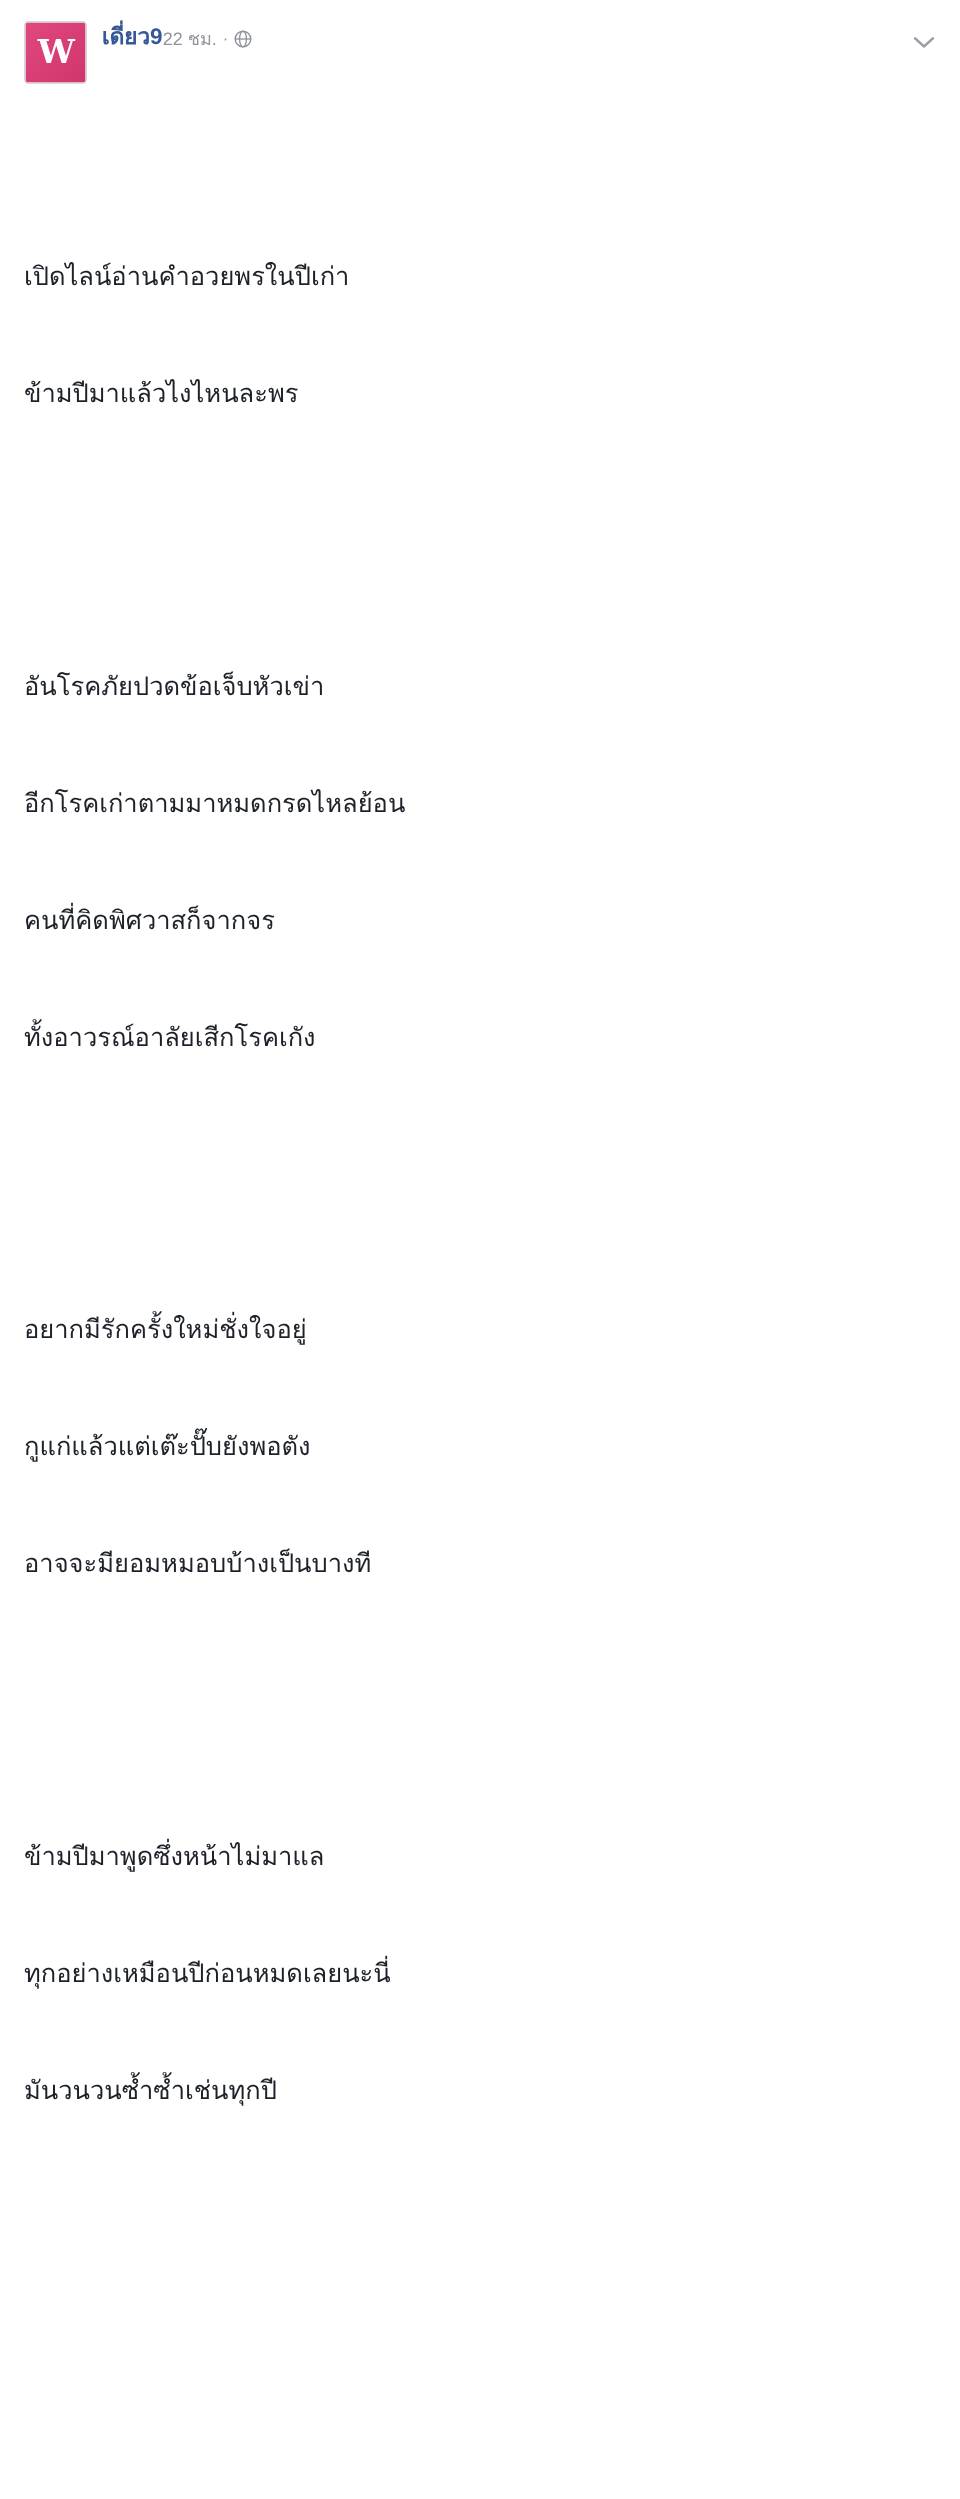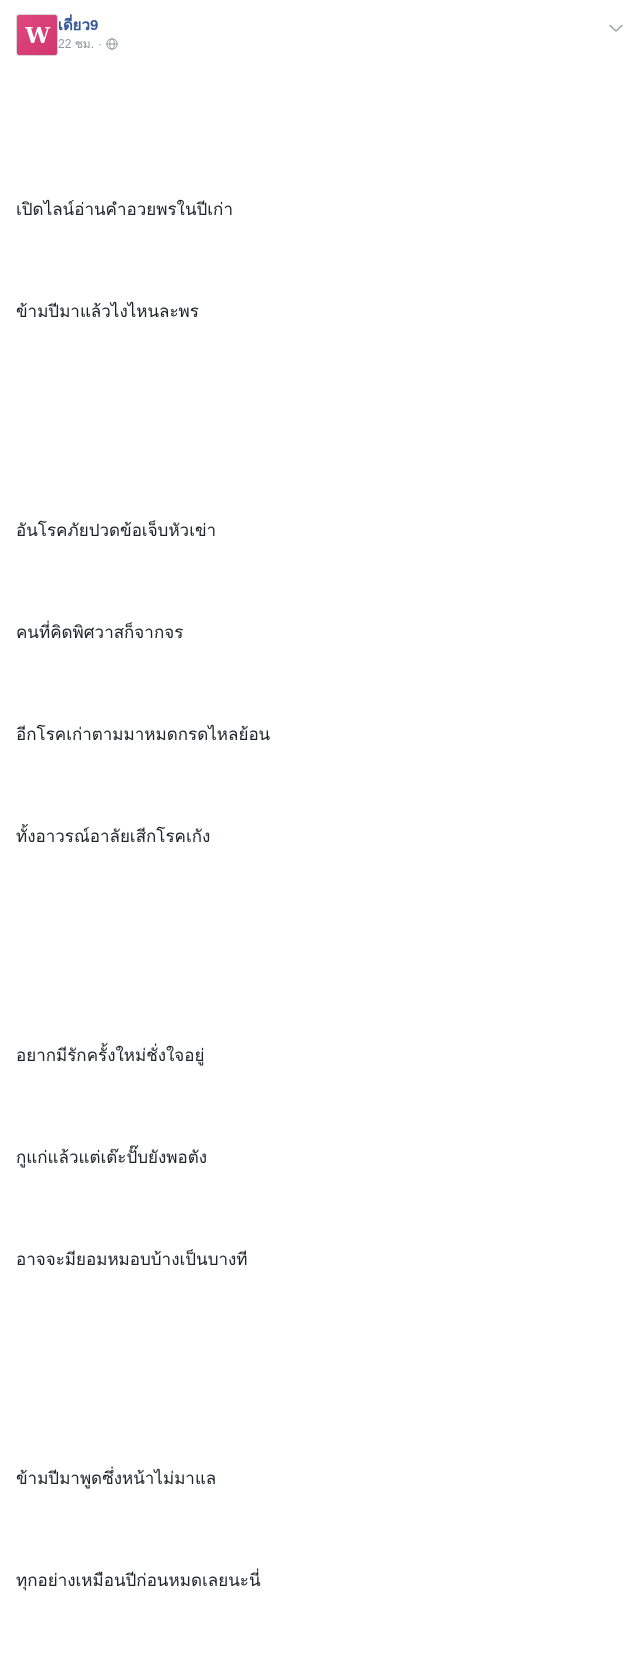--- a/index.html
+++ b/index.html
@@ -39,23 +39,24 @@
   }
   .avatar-glyph {
     color: #ffffff;
     font-size: 22px;
     line-height: 1;
     font-family: "DejaVu Serif", serif;
     font-weight: bold;
     letter-spacing: -1px;
   }
   .header-text {
+    margin-left: 10px;
     padding-top: 1px;
     display: flex;
-    flex-direction: column;
+    flex-direction: row;
   }
   .author {
     font-size: 15px;
     font-weight: bold;
     color: #365899;
     line-height: 19px;
     cursor: pointer;
   }
   .meta {
     margin-top: 3px;
@@ -97,21 +98,20 @@
     font-family: "DejaVu Sans", "Liberation Sans", sans-serif;
     white-space: pre-wrap;
     word-wrap: break-word;
   }
   .stanza {
     margin: 0 0 13px 0;
   }
   .stanza:last-child { margin-bottom: 0; }
   .line {
     display: block;
-    margin-top: 24px;
   }
 </style>
 </head>
 <body>
 
 <div class="post">
 
   <div class="post-header">
     <div class="avatar">
       <span class="avatar-glyph">W</span>
@@ -137,32 +137,33 @@
     </div>
   </div>
 
   <div class="post-body">
     <div class="stanza">
       <span class="line">เปิดไลน์อ่านคำอวยพรในปีเก่า</span>
       <span class="line">ข้ามปีมาแล้วไงไหนละพร</span>
     </div>
     <div class="stanza">
       <span class="line">อันโรคภัยปวดข้อเจ็บหัวเข่า</span>
+      <span class="line">อีกโรคเก่าตามมาหมดกรดไหลย้อน</span>
       <span class="line">คนที่คิดพิศวาสก็จากจร</span>
-      <span class="line">อีกโรคเก่าตามมาหมดกรดไหลย้อน</span>
       <span class="line">ทั้งอาวรณ์อาลัยเสีกโรคเกัง</span>
     </div>
     <div class="stanza">
       <span class="line">อยากมีรักครั้งใหม่ชั่งใจอยู่</span>
       <span class="line">กูแก่แล้วแต่เต๊ะปั๊บยังพอตัง</span>
       <span class="line">อาจจะมียอมหมอบบ้างเป็นบางที</span>
     </div>
     <div class="stanza">
       <span class="line">ข้ามปีมาพูดซึ่งหน้าไม่มาแล</span>
       <span class="line">ทุกอย่างเหมือนปีก่อนหมดเลยนะนี่</span>
+      <span class="line">มันวนวนซ้ำซ้ำเช่นทุกปี</span>
       
     </div>
     
     
     
     
     
     
   </div>
 

